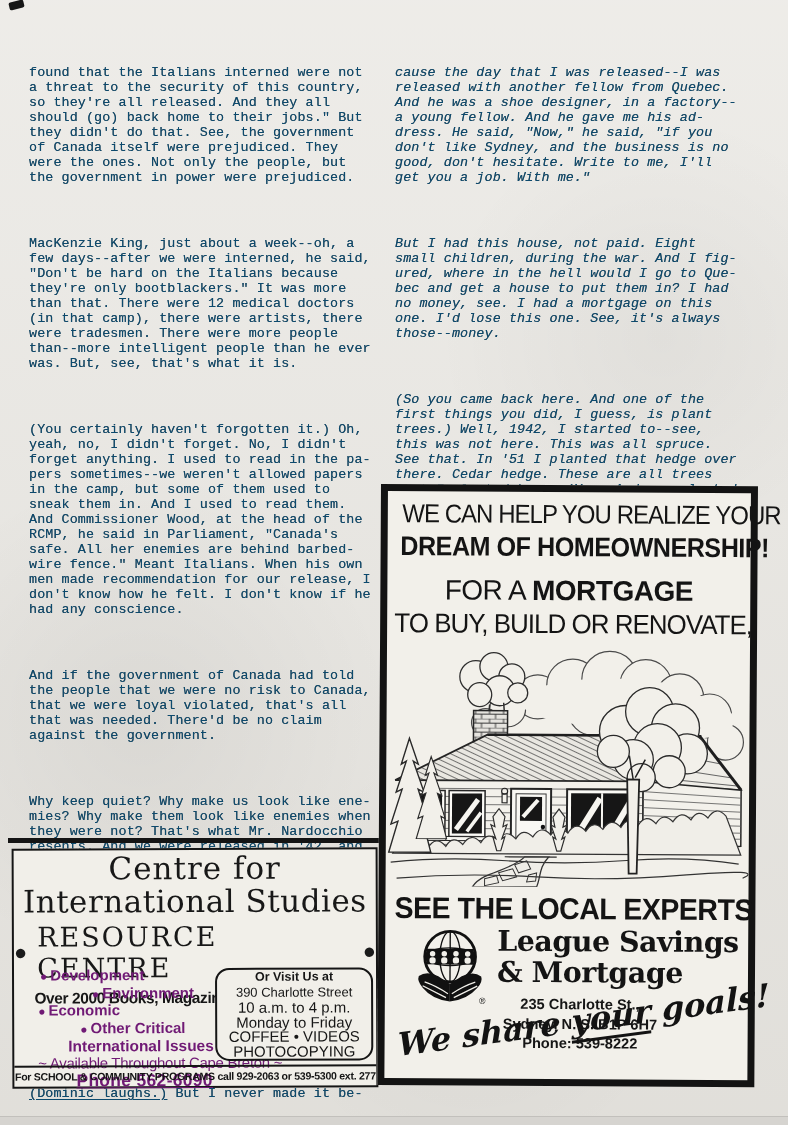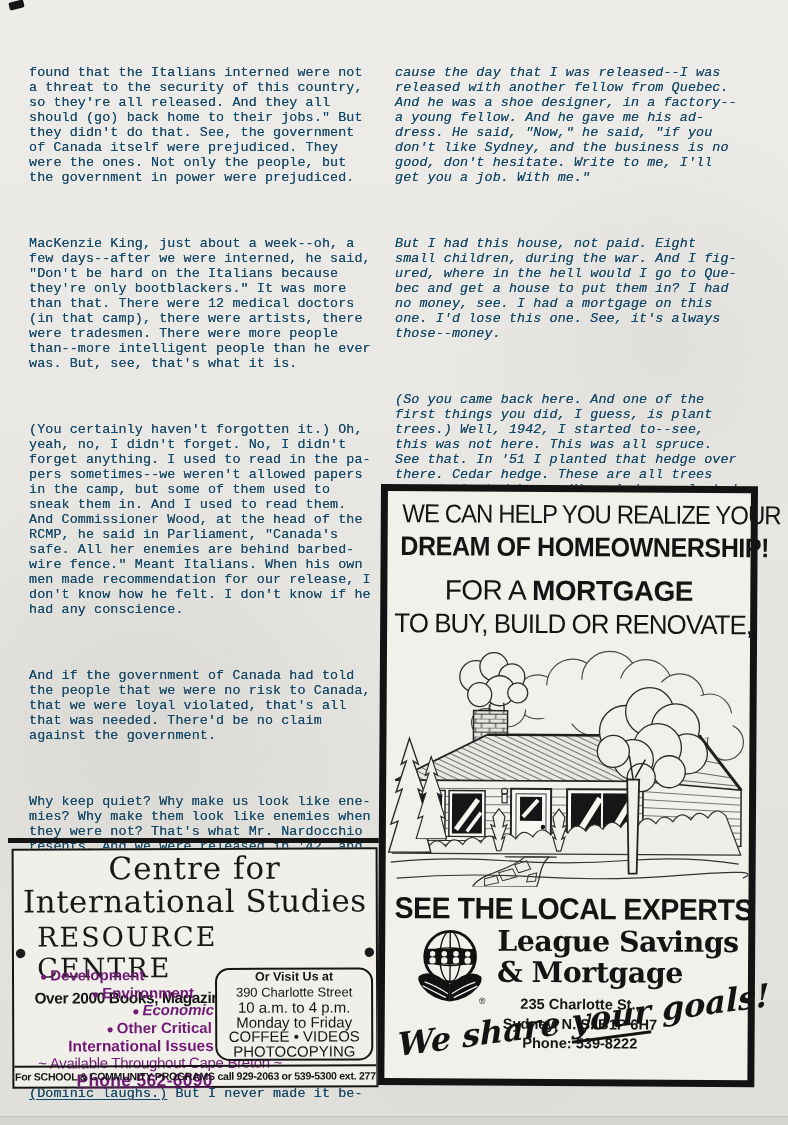--- a/index.html
+++ b/index.html
@@ -39,21 +39,21 @@
   .ra-title{font-family:"DejaVu Serif","Liberation Serif",serif;text-align:center;color:#181818;line-height:1;}
   .ra-t1{font-size:31px;margin-top:3px;letter-spacing:1px;}
   .ra-t2{font-size:31px;margin-top:2px;letter-spacing:0.5px;}
   .ra-t3row{display:flex;align-items:center;justify-content:center;gap:10px;margin-top:4px;}
   .ra-t3{font-family:"DejaVu Serif","Liberation Serif",serif;font-size:27px;letter-spacing:2px;color:#181818;}
   .ra-dot{font-size:22px;line-height:1;}
   .ra-tag{font-weight:bold;font-size:15.5px;letter-spacing:-0.4px;text-align:center;margin-top:6px;color:#161616;}
   .ra-topics{position:absolute;left:24px;top:117px;width:200px;font-weight:bold;color:#701a75;}
   .topic{font-size:15px;line-height:16.5px;white-space:nowrap;}
   .topic .blt{font-size:12px;margin-right:3px;}
-  .t0{margin-left:2px;} .t1{margin-left:54px;} .t2{margin-left:94px;font-style:italic;} .t3{margin-left:42px;text-align:center;}
+  .t0{margin-left:2px;} .t1{margin-left:54px;} .t2{} .t3{margin-left:42px;}
   .ra-tail{font-size:15.5px;line-height:17px;margin-left:30px;}
   .ra-avail{font-weight:normal;font-size:15px;line-height:14px;margin-left:0;margin-top:2px;letter-spacing:-0.3px;}
   .ra-phone{font-size:17.5px;line-height:18px;margin-left:38px;margin-top:1px;letter-spacing:0.3px;text-decoration:underline;}
   .visit-box{position:absolute;left:201px;top:118px;width:158px;height:93px;border:2px solid #151515;
     border-radius:14px;background:#f1efe9;text-align:center;box-sizing:border-box;color:#161616;}
   .vb1{font-size:12.5px;font-weight:bold;line-height:15px;}
   .vb2{font-size:13px;font-weight:normal;line-height:16px;}
   .vbs{font-size:15px;line-height:14.6px;}
   .ra-footer{position:absolute;left:0;bottom:0;width:100%;border-top:2px solid #151515;
     font-size:10.6px;font-weight:bold;text-align:center;padding:3px 0 4px 0;letter-spacing:-0.3px;color:#141414;}

